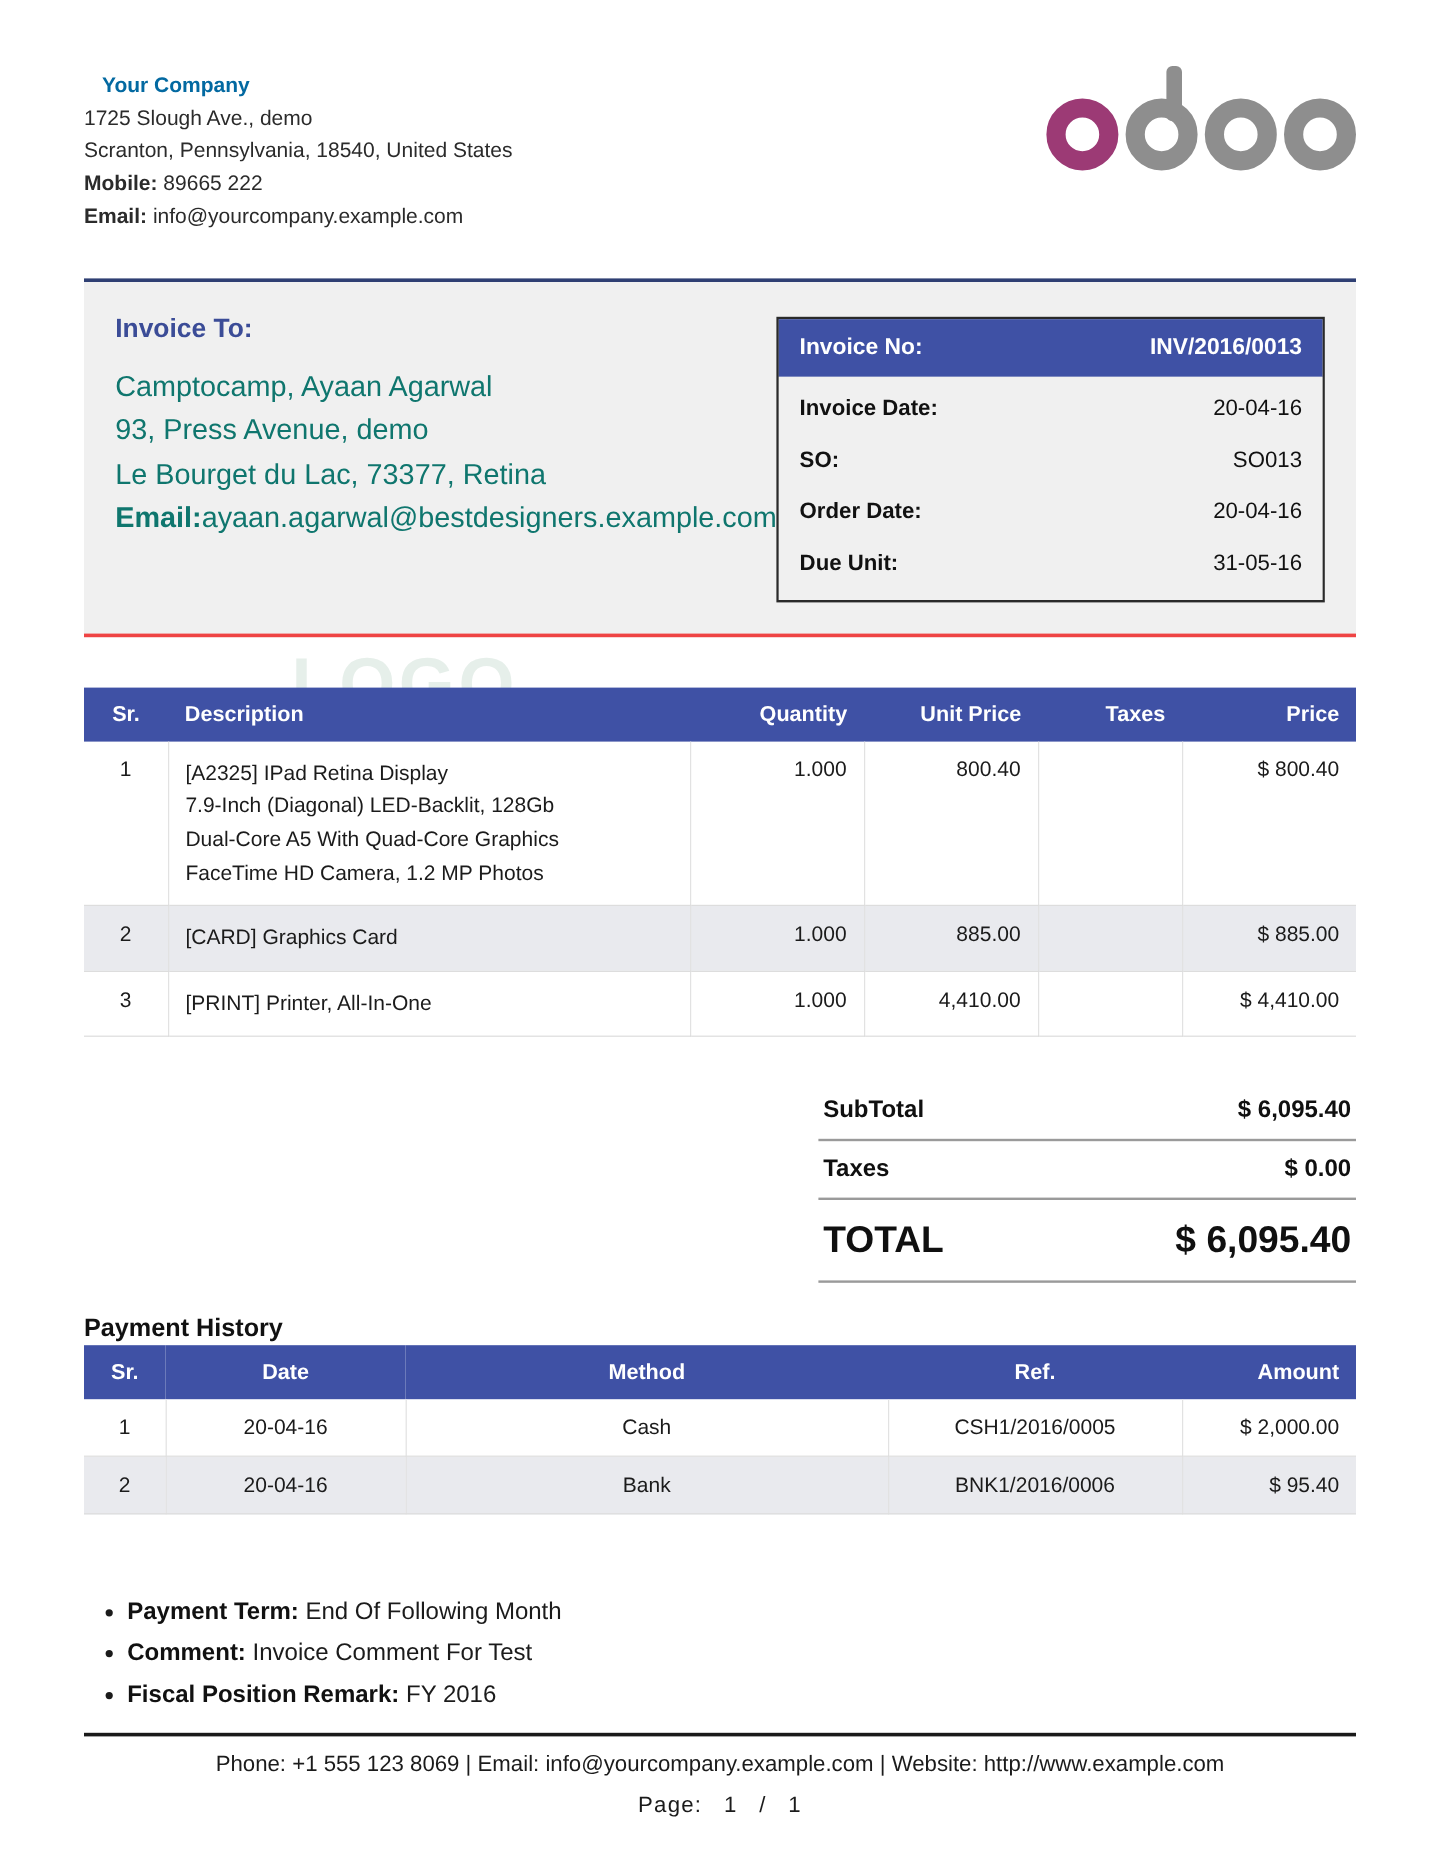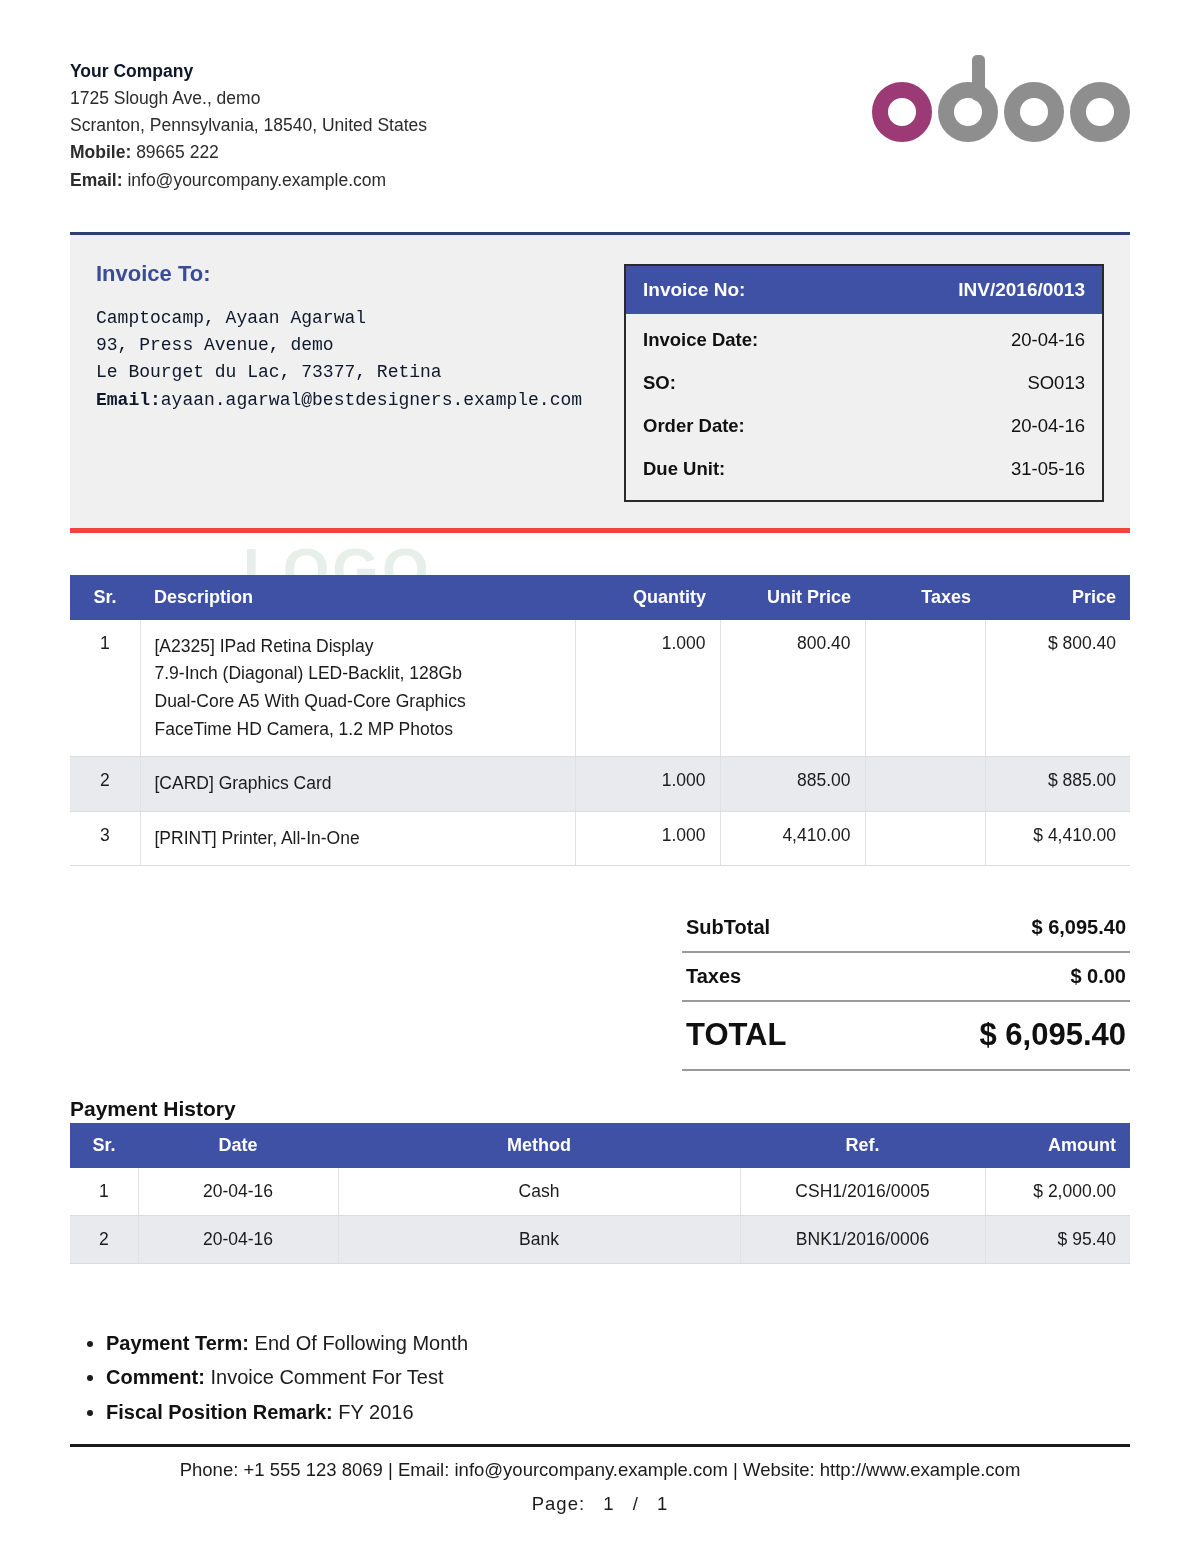--- a/index.html
+++ b/index.html
@@ -21,21 +21,21 @@
   }
 
   
   .header {
     display: flex;
     justify-content: space-between;
     align-items: flex-start;
     padding-top: 58px;
   }
   .company-block { line-height: 1.55; font-size: 17.5px; color: #2b2b2b; }
-  .company-name { font-weight: bold; font-size: 17.5px; color: #0f172a; }
+  .company-name { font-weight: bold; font-size: 17.5px; color: #0369a1; margin-left: 15px; }
   .lbl { font-weight: bold; }
 
   .odoo-logo { display: flex; align-items: center; gap: 6px; margin-top: 6px; }
   .ring {
     border-radius: 50%;
     border-style: solid;
   }
   .ring.o1 { width: 60px; height: 60px; border-width: 16px; border-color: #9c3a75; }
   .ring.o2 { width: 60px; height: 60px; border-width: 16px; border-color: #8e8e8e; position: relative; }
   .ring.o2::after {
@@ -49,29 +49,29 @@
   
   .rule-top {
     margin-top: 38px;
     border-top: 3px solid #2f3f73;
   }
   .info-panel {
     background: #f0f0f0;
     display: flex;
     justify-content: space-between;
     padding: 26px 26px 26px 26px;
-    border-bottom: 5px solid #ef4444;
+    border-bottom: 3px solid #ef4444;
   }
   .invoice-to-title {
     color: #3b4c97;
     font-weight: bold;
     font-size: 22px;
     margin-bottom: 18px;
   }
-  .invoice-to-body { font-size: 18px; line-height: 1.52; color: #0f172a; font-family: Liberation Mono, monospace; }
+  .invoice-to-body { font-size: 24px; line-height: 1.52; color: #0f766e; }
 
   .details-box {
     width: 480px;
     border: 2px solid #2a2a2a;
     align-self: flex-start;
     margin-top: 3px;
   }
   .details-head {
     background: #3f51a5;
     color: #ffffff;

